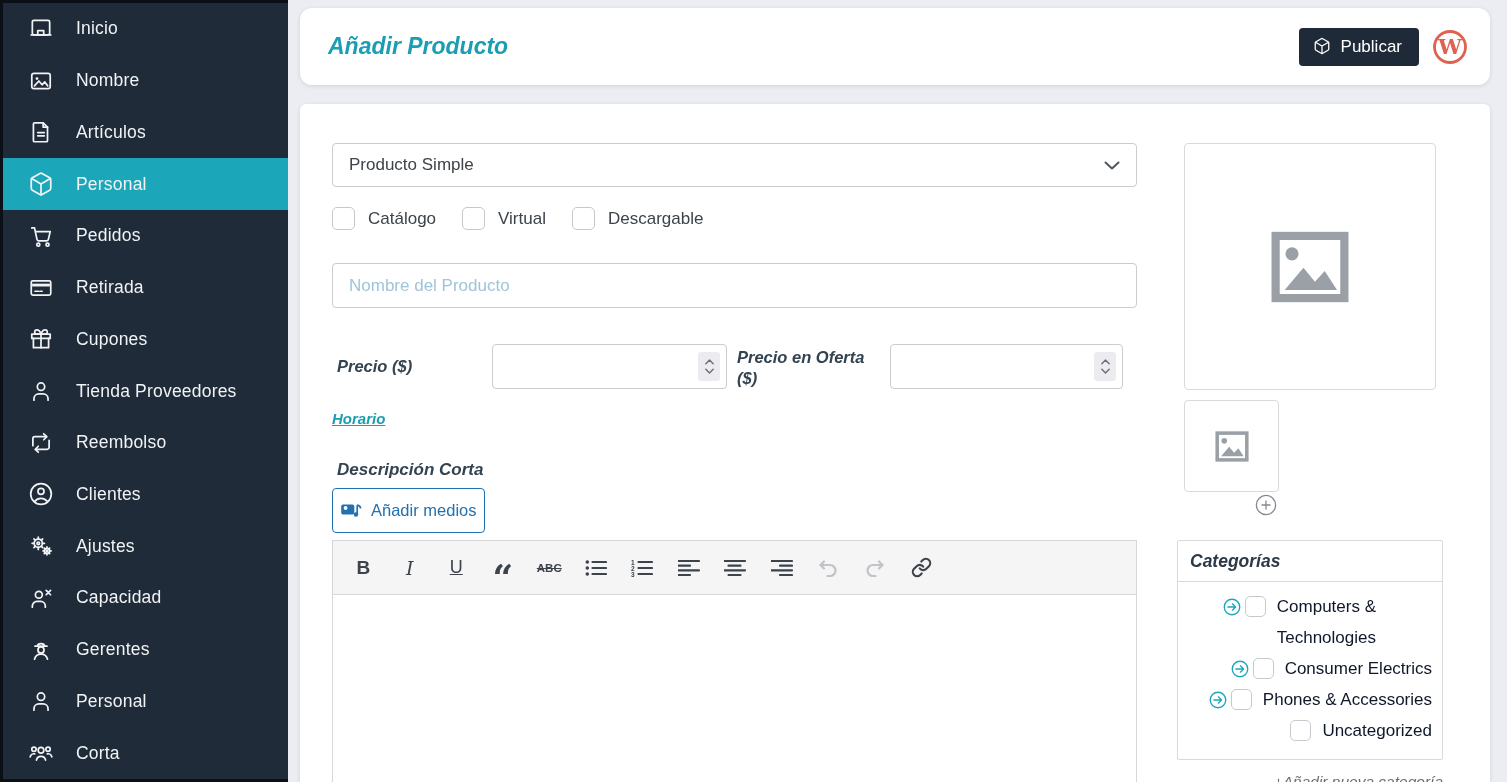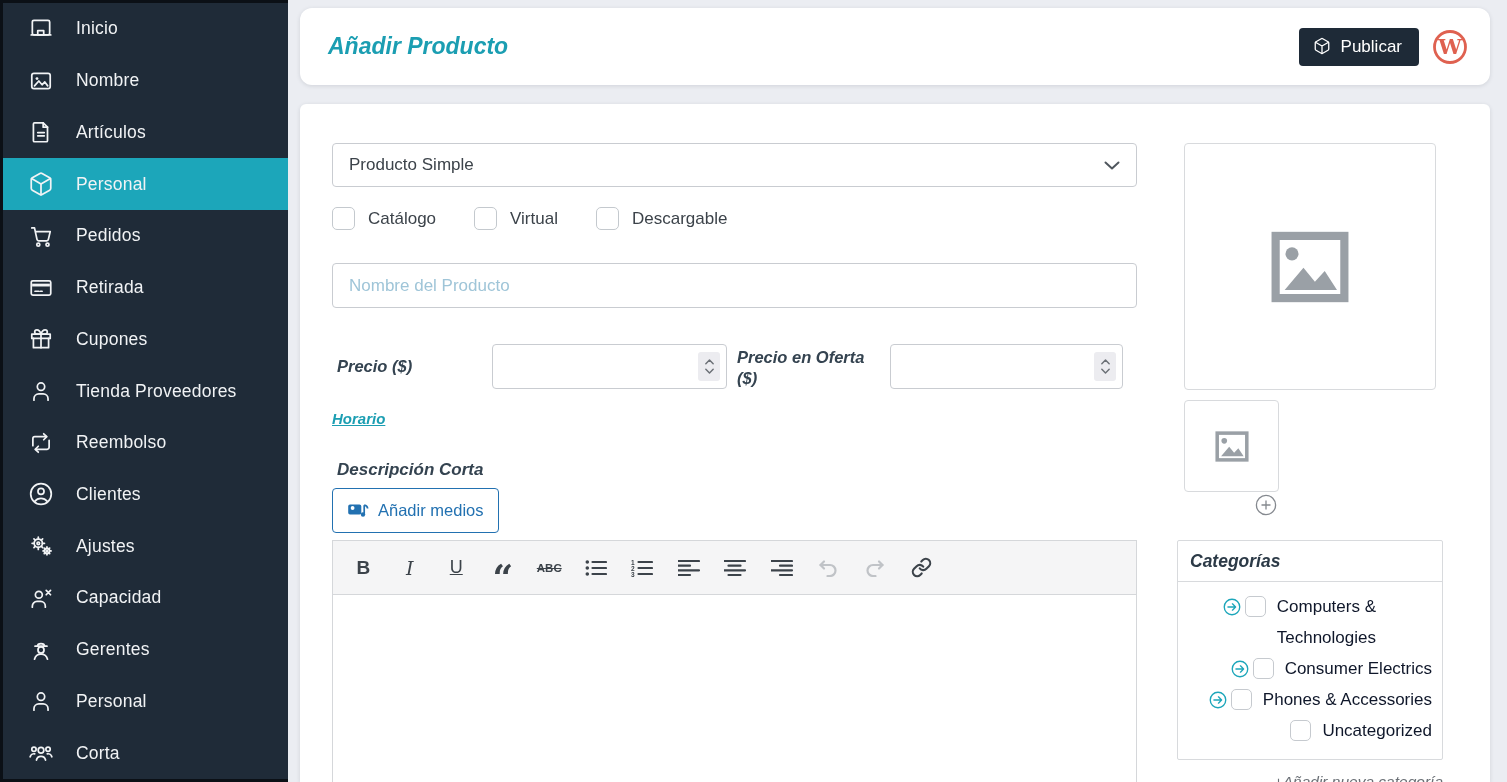--- a/index.html
+++ b/index.html
@@ -34,21 +34,21 @@
     background:#fff; border-radius:6px 6px 0 0; box-shadow:0 1px 4px rgba(30,42,55,.13);
     overflow:hidden; }
 
   
   .type-select { position:absolute; left:32px; top:39px; width:805px; height:44px;
     border:1px solid #c9ccd1; border-radius:4px; display:flex; align-items:center;
     padding:0 16px; font-size:17px; color:#3c434a; cursor:pointer; background:#fff;justify-content:space-between; }
   .type-select svg { margin-left:auto; width:16px; height:9px; stroke:#50575e; fill:none;
     stroke-width:2; stroke-linecap:round; stroke-linejoin:round; }
 
-  .checkbox-row { position:absolute; left:32px; top:103px; display:flex; align-items:center; gap:38px; }
+  .checkbox-row { position:absolute; left:32px; top:103px; display:flex; align-items:center; gap:26px; }
   .cb-group { display:flex; align-items:center; gap:13px; }
   .cb { width:23px; height:23px; border:1px solid #c4c9ce; border-radius:5px; background:#fff; cursor:pointer; }
   .cb-label { font-size:17px; color:#3c434a; }
 
   .name-input { position:absolute; left:32px; top:159px; width:805px; height:45px;
     border:1px solid #c9ccd1; border-radius:4px; padding:0 16px; font-size:17px;
     font-family:inherit; color:#3c434a; outline:none; }
   .name-input::placeholder { color:#9fc5d8; opacity:1; }
 
   .field-label { color:#344350; font-weight:bold; font-style:italic; font-size:16.5px; }
@@ -66,21 +66,21 @@
   .num-2 { left:590px; top:240px; width:233px; }
 
   .schedule-link { position:absolute; left:32px; top:306px; width:805px; text-align:left; }
   .schedule-link a { color:#1b9eb2; font-style:italic; font-weight:600; font-size:15px;
     text-decoration:underline; cursor:pointer; }
 
   .shortdesc-label { position:absolute; left:37px; top:356px; font-size:17px; }
 
   .add-media-btn { position:absolute; left:32px; top:384px; height:45px; background:#fff;
     border:1px solid #2271b1; border-radius:4px; color:#2271b1; font-size:16.5px;
-    font-family:inherit; display:flex; align-items:center; gap:9px; padding:0 15px; cursor:pointer; }
+    font-family:inherit; display:flex; align-items:center; gap:9px; padding:0 8px; cursor:pointer; }
   .add-media-btn svg { width:21px; height:21px; }
 
   .editor { position:absolute; left:32px; top:436px; width:805px; }
   .editor-toolbar { height:55px; background:#f5f5f6; border:1px solid #d5d7da;
     display:flex; align-items:center; padding-left:7px; }
   .tb-btn { width:46.5px; height:100%; display:flex; align-items:center; justify-content:center;
     cursor:pointer; color:#3c434a; }
   .tb-btn svg { stroke:#3c434a; fill:none; stroke-width:2.2; stroke-linecap:round; stroke-linejoin:round; }
   .tb-btn.disabled svg { stroke:#c0c3c7; }
   .tb-b { font-weight:800; font-size:19px; }

